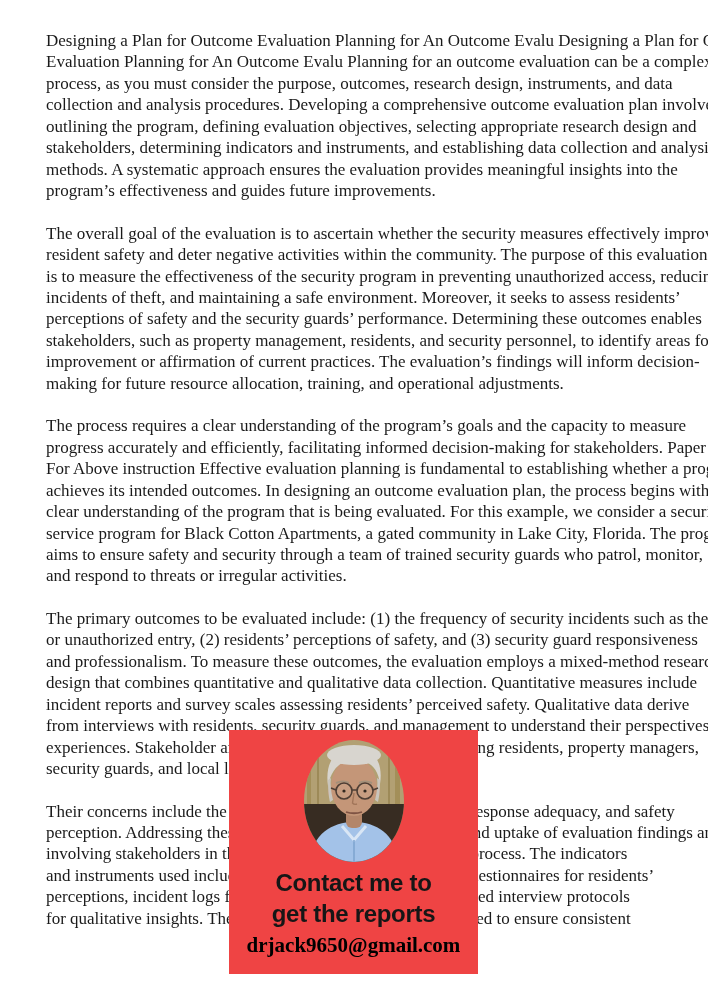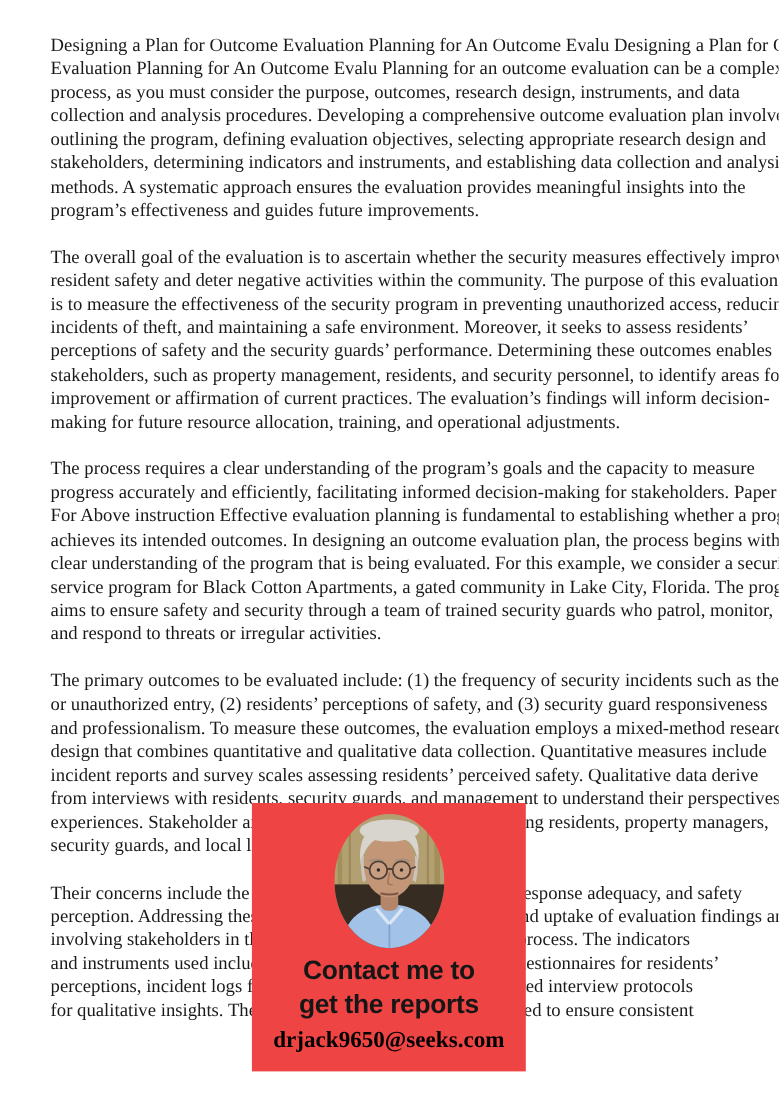--- a/index.html
+++ b/index.html
@@ -149,16 +149,16 @@
         <circle cx="61" cy="51" r="1.6" fill="#32281f"></circle>
 
         <path d="M50,53 L48.5,63 Q50,65 53,64" fill="none" stroke="#a2765a" stroke-width="1.4"></path>
         <path d="M42,72 Q50,74.5 58,72" fill="none" stroke="#7e5343" stroke-width="1.8"></path>
       </svg>
     </div>
     <div class="ad-headline" style="color: rgb(22, 22, 22);">
       <div>Contact me to</div>
       <div>get the reports</div>
     </div>
-    <div class="ad-email" style="color: rgb(0, 0, 0);">drjack9650@seeks.com</div>
+    <div class="ad-email" style="color: rgb(0, 0, 0);">drjack9650@gmail.com</div>
   </div>
 
 </div>
 
 </body></html>

